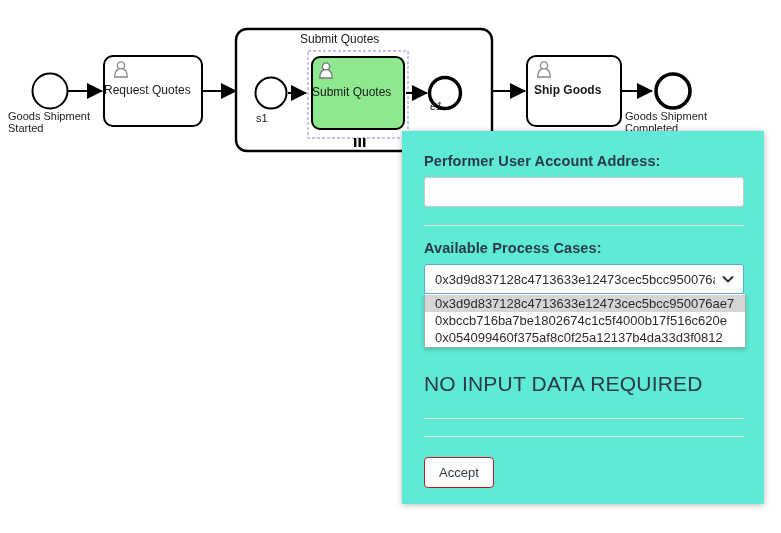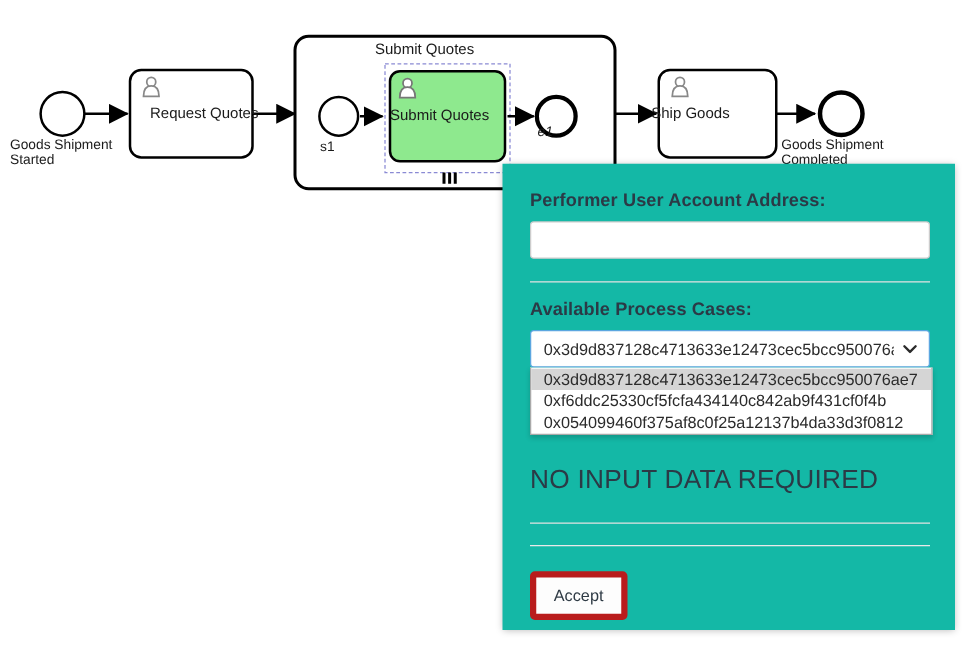--- a/index.html
+++ b/index.html
@@ -38,21 +38,21 @@
     font-size: 12px;
   }
 
   
   #form-dialog {
     position: absolute;
     left: 402px;
     top: 131px;
     width: 362px;
     height: 373px;
-    background: #14b8a6;
+    background: #5eead4;
     box-shadow: 0 1px 6px rgba(0,0,0,0.28);
     box-sizing: border-box;
     z-index: 20;
   }
   .dialog-inner {
     padding: 18px 22px 0 22px;
   }
   .field-label {
     font-family: "Liberation Sans", sans-serif;
     font-size: 14.5px;
@@ -163,21 +163,21 @@
   .button-row {
     margin-top: 20px;
     display: flex;
     gap: 9px;
   }
   .dlg-button {
     font-family: "Liberation Sans", sans-serif;
     font-size: 13px;
     color: #2f3b45;
     background: #fdfdfd;
-    border: 5px solid #b91c1c;
+    border: 1px solid #b91c1c;
     border-radius: 4px;
     padding: 7px 14px;
     cursor: pointer;
   }
 </style>
 </head>
 <body>
 
 <div id="app">
 
@@ -234,31 +234,31 @@
       </g>
 
       <line x1="621" y1="91" x2="652" y2="91" stroke="#000000" stroke-width="2" marker-end="url(#arrow)"></line>
       <circle cx="673" cy="91" r="17" fill="#ffffff" stroke="#000000" stroke-width="3.6"></circle>
     </svg>
 
     
     <div class="bpmn-label" style="left:8px; top:110px; width:85px;">Goods Shipment
 Started</div>
 
-    <div class="bpmn-label task-label" style="left:104px; top:84px; width:98px;margin-left:16px;">Request Quotes</div>
+    <div class="bpmn-label task-label" style="left:104px; top:84px; width:98px;">Request Quotes</div>
 
     <div class="bpmn-label task-label" style="left:300px; top:33px; width:120px;">Submit Quotes</div>
 
     <div class="bpmn-label" style="left:256px; top:112px; width:30px;">s1</div>
 
     <div class="bpmn-label task-label" style="left:312px; top:86px; width:92px;">Submit Quotes</div>
 
     <div class="bpmn-label" style="left:430px; top:100px; width:30px;font-style:italic;">e1</div>
 
-    <div class="bpmn-label task-label" style="left:521px; top:84px; width:94px;">Ship Goods</div>
+    <div class="bpmn-label task-label" style="left:534px; top:84px; width:94px;font-weight:bold;">Ship Goods</div>
 
     <div class="bpmn-label" style="left:625px; top:110px; width:96px;">Goods Shipment
 Completed</div>
   </div>
 
   <div id="form-dialog">
     <div class="dialog-inner">
 
       <div class="field-label">Performer User Account Address:</div>
 
@@ -271,21 +271,21 @@
       <div class="select-wrap">
         <div class="select-box">
           <span class="sel-text">0x3d9d837128c4713633e12473cec5bcc950076ae7</span>
         </div>
         <svg class="select-arrow" viewBox="0 0 14 14">
           <path d="M2.5,5 L7,9.5 L11.5,5" fill="none" stroke="#2b2b2b" stroke-width="1.9" stroke-linecap="round" stroke-linejoin="round"></path>
         </svg>
 
         <div class="options-list">
           <div class="option-item selected">0x3d9d837128c4713633e12473cec5bcc950076ae7</div>
-          <div class="option-item">0xf6ddc25330cf5fcfa434140c842ab9f431cf0f4b</div>
+          <div class="option-item">0xbccb716ba7be1802674c1c5f4000b17f516c620e</div>
           <div class="option-item">0x054099460f375af8c0f25a12137b4da33d3f0812</div>
         </div>
       </div>
 
       <div style="height:70px;"></div>
 
       <div class="no-input-msg">NO INPUT DATA REQUIRED</div>
 
       <div class="divider2"></div>
       <div class="divider3"></div>

